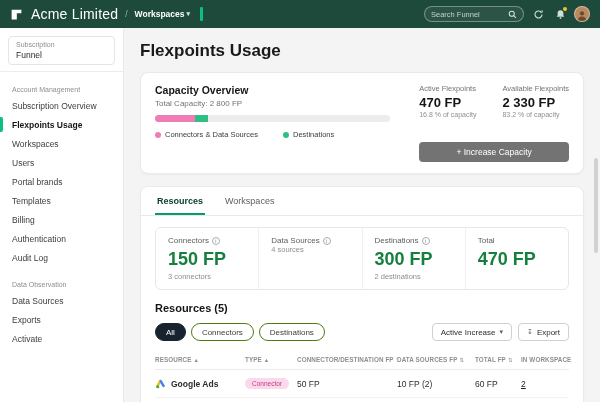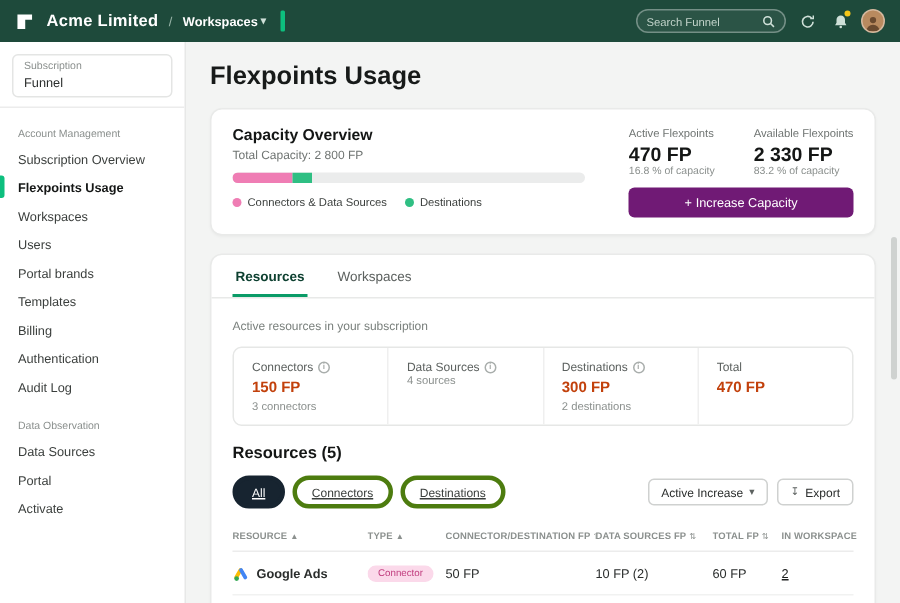--- a/index.html
+++ b/index.html
@@ -3,21 +3,21 @@
 <meta charset="utf-8">
 <style>
   * { margin:0; padding:0; box-sizing:border-box; }
   html,body { width:600px; height:402px; overflow:hidden; }
   body { font-family:"Liberation Sans", sans-serif; background:#f3f4f3; color:#1d1f1e; position:relative; }
 
   
   .topbar { position:absolute; top:0; left:0; right:0; height:28px; background:#1e4a3b;
             display:flex; align-items:center; padding:0 10px; gap:6px; z-index:5; }
   .topbar .brand { display:flex; align-items:center; margin-right:2px; }
-  .topbar .crumb { color:#ffffff; font-size:11px; font-weight:700; letter-spacing:.2px; }
+  .topbar .crumb { color:#ffffff; font-size:14px; font-weight:400; letter-spacing:.2px; }
   .topbar .sep { color:#9db8ac; font-size:8.5px; margin:0 1px; }
   .topbar .ws { display:flex; align-items:center; gap:2px; color:#ffffff; font-size:8.5px; font-weight:700; cursor:pointer; }
   .topbar .caret { color:#cfe0d8; font-size:7px; }
   .accent-bar { width:3px; height:14px; background:#0dbf7e; border-radius:1px; margin-left:4px; }
   .topbar .spacer { flex:1; }
   .search-pill { display:flex; align-items:center; gap:4px; width:100px; height:16px;
                  border:1px solid rgba(255,255,255,.35); border-radius:9px; padding:0 6px;
                  background:rgba(255,255,255,.06); }
   .search-pill input { flex:1; min-width:0; background:transparent; border:none; outline:none;
                        color:#e8efea; font-size:7.5px; font-family:"Liberation Sans",sans-serif; }
@@ -47,52 +47,52 @@
   .card { background:#ffffff; border:1px solid #e9eae9; border-radius:8px; box-shadow:0 1px 2px rgba(0,0,0,.04); }
 
   
   .cap-card { display:flex; justify-content:space-between; padding:11px 14px; margin-bottom:12px; }
   .cap-left { width:235px; }
   .cap-title { font-size:10.5px; font-weight:700; color:#14161-5; }
   .cap-title { color:#141615; }
   .cap-total { font-size:8px; color:#6f7472; margin:3px 0 7px 0; }
   .cap-bar { height:7px; background:#ebecec; border-radius:4px; overflow:hidden; display:flex; }
   .bar-seg { height:100%; }
-  .cap-legend { display:flex; gap:12px; margin-top:8px; }
+  .cap-legend { display:flex; gap:25px; margin-top:8px; }
   .legend-item { display:flex; align-items:center; gap:4px; font-size:7.5px; color:#3a3e3c; }
   .legend-dot { width:6px; height:6px; border-radius:50%; }
-  .cap-right { display:flex; flex-direction:column; align-items:flex-end; gap:7px; }
+  .cap-right { display:flex; flex-direction:column; align-items:flex-end; gap:24px; }
   .cap-stats { display:flex; gap:26px; }
   .cap-stat .lbl { font-size:7.5px; color:#6f7472; }
   .cap-stat .val { font-size:13px; font-weight:700; color:#141615; margin:2px 0 1px 0; }
   .cap-stat .sub { font-size:7px; color:#8b908e; }
-  .increase-btn { width:100%; background:#701a75; color:#ffffff; border:none; border-radius:4px;
+  .increase-btn { width:100%; background:#737373; color:#ffffff; border:none; border-radius:4px;
                   font-size:8.5px; padding:5px 0; text-align:center; cursor:pointer; font-family:"Liberation Sans",sans-serif; }
 
   
   .res-card { padding-bottom:14px; }
   .tabs { display:flex; border-bottom:1px solid #e8e9e8; padding:0 14px;align-items:center; }
   .tab { font-size:9px; color:#5c615f; padding:9px 2px 7px 2px; margin-right:18px; cursor:pointer; border-bottom:2px solid transparent; }
   .tab.active { color:#0d4030; font-weight:700; border-bottom-color:#0a9b67; }
   .res-body { padding:11px 14px 0 14px; }
   .ro-title { font-size:11px; font-weight:700; color:#141615; }
   .ro-sub { font-size:8px; color:#7a807d; margin:3px 0 9px 0; }
   .stats-box { display:flex; border:1px solid #e6e7e6; border-radius:6px; overflow:hidden; }
   .stat-cell { flex:1; padding:8px 12px; border-left:1px solid #efefef; }
   .stat-cell:first-child { border-left:none; }
   .stat-head { display:flex; align-items:center; gap:3px; font-size:8px; color:#5c615f; }
   .info-i { display:inline-flex; align-items:center; justify-content:center; width:8px; height:8px;
             border:1px solid #a9aeac; border-radius:50%; font-size:5.5px; color:#7a807d; font-style:normal; }
-  .stat-val { font-size:10px; font-weight:700; color:#c2410c; margin:4px 0 2px 0; }
+  .stat-val { font-size:18px; font-weight:700; color:#15803d; margin:4px 0 2px 0; }
   .stat-sub { font-size:7.5px; color:#8b908e; }
 
   .res-title { font-size:11px; font-weight:700; color:#141615; margin:12px 0 9px 0; }
   .toolbar { display:flex; justify-content:space-between; align-items:center; margin-bottom:9px; }
   .chips { display:flex; gap:5px; }
-  .chip { font-size:8px; color:#3a3e3c; background:#fff; border:3px solid #4d7c0f; border-radius:999px; padding:3.5px 10px; cursor:pointer;text-decoration:underline; }
+  .chip { font-size:8px; color:#3a3e3c; background:#fff; border:1px solid #4d7c0f; border-radius:999px; padding:3.5px 10px; cursor:pointer; }
   .chip.active { background:#172430; border-color:#172430; color:#ffffff; }
   .tools { display:flex; gap:6px; }
   .tool-btn { display:flex; align-items:center; gap:4px; font-size:8px; color:#2a2d2c; background:#fff;
               border:1px solid #cfd1d0; border-radius:4px; padding:3.5px 8px; cursor:pointer; font-family:"Liberation Sans",sans-serif; }
   .tool-btn .glyph { font-size:7px; color:#5c615f; }
 
   .trow { display:grid; grid-template-columns: 90px 52px 100px 78px 46px 50px; align-items:center; }
   .thead { border-bottom:1px solid #ececec; }
   .th { display:flex; align-items:center; gap:2px; padding:6px 0; cursor:pointer; overflow:hidden; white-space:nowrap; }
   .th .cl { font-size:6.3px; font-weight:700; color:#8b908e; text-transform:uppercase; letter-spacing:.1px; }
@@ -163,21 +163,21 @@
   <div class="side-item">Workspaces</div>
   <div class="side-item">Users</div>
   <div class="side-item">Portal brands</div>
   <div class="side-item">Templates</div>
   <div class="side-item">Billing</div>
   <div class="side-item">Authentication</div>
   <div class="side-item">Audit Log</div>
 
   <div class="side-header" style="margin-top:8px;">Data Observation</div>
   <div class="side-item">Data Sources</div>
-  <div class="side-item">Portal</div>
+  <div class="side-item">Exports</div>
   <div class="side-item">Activate</div>
 </div>
 
 <div class="main">
   <div class="page-title">Flexpoints Usage</div>
 
   <div class="card cap-card">
     <div class="cap-left">
       <div class="cap-title">Capacity Overview</div>
       <div class="cap-total">Total Capacity: 2 800 FP</div>
@@ -216,21 +216,20 @@
     </div>
   </div>
 
   <div class="card res-card">
     <div class="tabs">
       <div class="tab active">Resources</div>
       <div class="tab">Workspaces</div>
     </div>
 
     <div class="res-body">
-      <div class="ro-sub">Active resources in your subscription</div>
 
       <div class="stats-box">
         <div class="stat-cell">
           <div class="stat-head">
             <span>Connectors</span>
             <span class="info-i">i</span>
           </div>
           <div class="stat-val">150 FP</div>
           <div class="stat-sub">3 connectors</div>
         </div>

